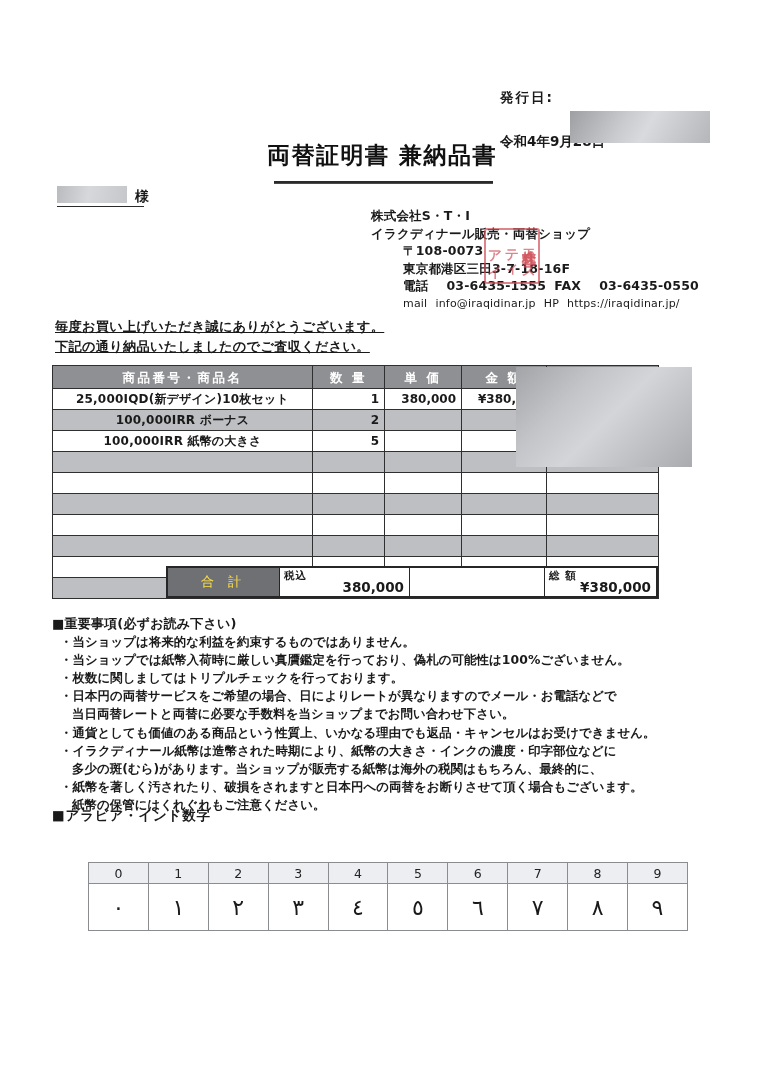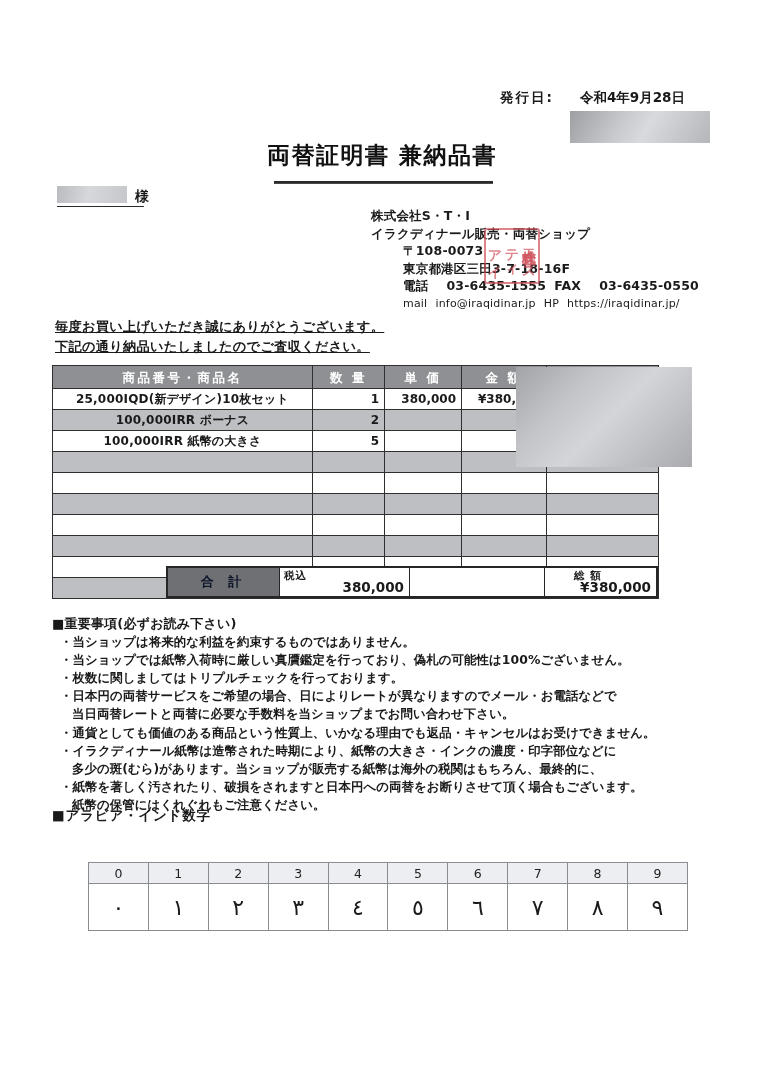--- a/index.html
+++ b/index.html
@@ -24,20 +24,21 @@
     position: absolute;
     top: 89px;
     left: 500px;
     display: flex;
     align-items: baseline;
     gap: 26px;
     font-size: 13.5px;
     font-weight: 700;
     letter-spacing: 0.5px;
     white-space: nowrap;
+    flex-direction: column;
   }
   .issue-label { letter-spacing: 2px; }
   .issue-value { letter-spacing: 0px; }
 
   .redact-box {
     position: absolute;
     background: linear-gradient(120deg, #9d9fa3 0%, #c9cbce 38%, #d8dadd 55%, #b4b6ba 100%);
   }
   .redact-top {
     top: 111px;
@@ -213,40 +214,40 @@
     width: 492px;
     height: 32px;
     display: flex;
     border: 2px solid #262626;
     box-sizing: border-box;
     background: #ffffff;
   }
   .tot-label {
     width: 112px;
     background: #6e7074;
-    color: #0f172a;
+    color: #fde047;
     font-size: 13px;
-    font-weight: 700;
+    font-weight: 400;
     letter-spacing: 5px;
     display: flex;
     align-items: center;
     justify-content: center;
     border-right: 1.5px solid #262626;
     box-sizing: border-box;
     text-align: right;
   }
   .tot-cell {
     position: relative;
     box-sizing: border-box;
     border-right: 1.5px solid #262626;
   }
   .tot-cell:last-child { border-right: none; }
   .tot-taxin   { width: 130px; }
   .tot-blank   { width: 135px; }
-  .tot-grand   { flex: 1; margin-left: 25px; }
+  .tot-grand   { flex: 1; }
   .tot-cap {
     position: absolute;
     top: 1px;
     left: 4px;
     font-size: 10.5px;
     font-weight: 700;
     letter-spacing: 1px;
   }
   .tot-val {
     position: absolute;

